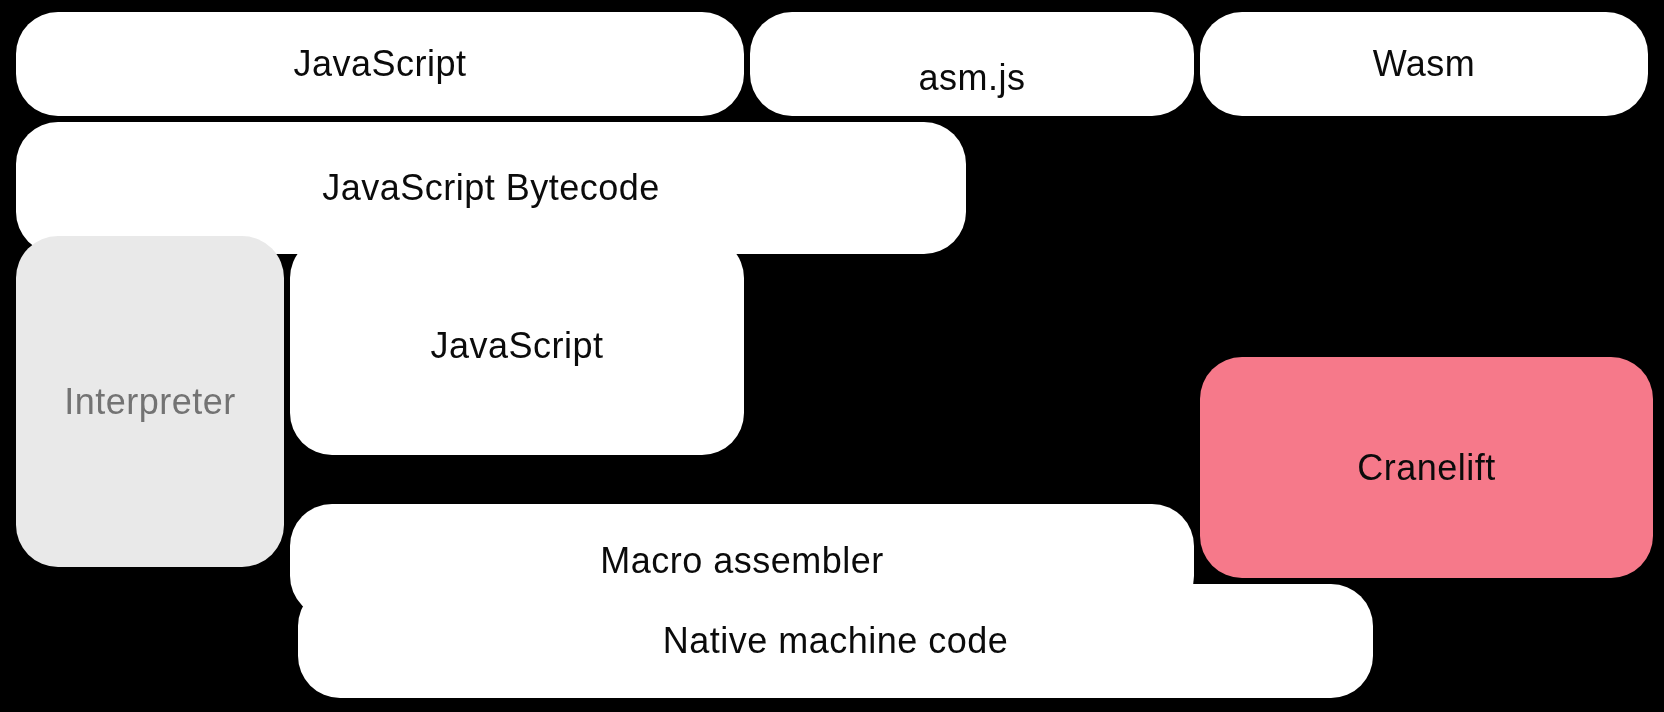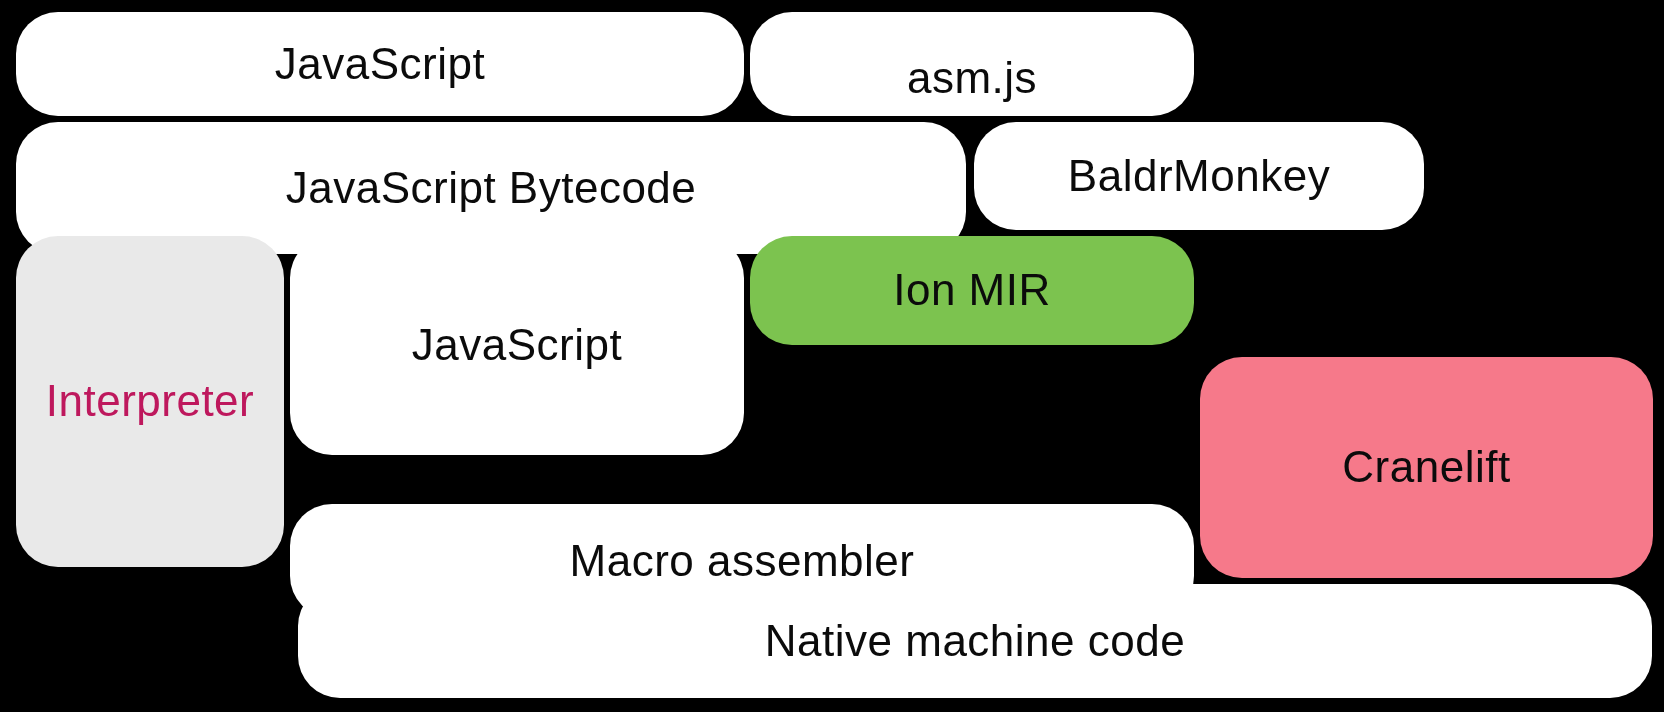--- a/index.html
+++ b/index.html
@@ -16,70 +16,67 @@
   }
   .node {
     position: absolute;
     border-radius: 42px;
     display: flex;
     align-items: center;
     justify-content: center;
     box-sizing: border-box;
   }
   .lbl {
-    font-size: 44px;
+    font-size: 36px;
     line-height: 1.15;
     color: #0b0b0b;
     text-align: center;
     letter-spacing: 0.5px;
     white-space: nowrap;
   }
 </style>
 </head>
 <body style="background: rgb(0, 0, 0);">
 
 <div id="stage" style="background: rgb(0, 0, 0);">
 
   <div class="node" style="left: 16px; top: 12px; width: 728px; height: 104px; background: rgb(255, 255, 255);">
     <span class="lbl" style="color: rgb(11, 11, 11);">JavaScript</span>
   </div>
 
   <div class="node" style="left: 750px; top: 12px; width: 444px; height: 104px; background: rgb(255, 255, 255);">
     <span class="lbl" style="color: rgb(11, 11, 11); margin-top: 28px;">asm.js</span>
   </div>
 
+  <div class="node" style="left: 1200px; top: 12px; width: 448px; height: 104px; background: rgb(255, 255, 255);">
+    <span class="lbl" style="color: rgb(11, 11, 11);">Wasm</span>
+  </div>
 
   <div class="node" style="left: 16px; top: 122px; width: 950px; height: 132px; background: rgb(255, 255, 255);">
     <span class="lbl" style="color: rgb(11, 11, 11);">JavaScript Bytecode</span>
   </div>
 
-  <div class="node" style="left: 974px; top: 122px; width: 450px; height: 108px; background: rgb(255, 255, 255);">
-    <span class="lbl" style="color: rgb(11, 11, 11);">BaldrMonkey</span>
-  </div>
 
   <div class="node" style="left: 16px; top: 236px; width: 268px; height: 331px; background: rgb(233, 233, 233);">
-    <span class="lbl" style="color: #be185d;">Interpreter</span>
+    <span class="lbl" style="color: #737373;">Interpreter</span>
   </div>
 
   <div class="node" style="left: 290px; top: 236px; width: 454px; height: 219px; background: rgb(255, 255, 255);">
     <span class="lbl" style="color: rgb(11, 11, 11);">
       <span>JavaScript</span><br>
     </span>
   </div>
 
-  <div class="node" style="left: 750px; top: 236px; width: 444px; height: 109px; background: rgb(124, 195, 79);">
-    <span class="lbl" style="color: rgb(11, 11, 11);">Ion MIR</span>
-  </div>
 
 
   <div class="node" style="left: 1200px; top: 357px; width: 453px; height: 221px; background: rgb(246, 121, 138);">
     <span class="lbl" style="color: rgb(11, 11, 11);">Cranelift</span>
   </div>
 
   <div class="node" style="left: 290px; top: 462px; width: 904px; height: 114px; background: rgb(255, 255, 255); margin-top: 42px;">
     <span class="lbl" style="color: rgb(11, 11, 11);">Macro assembler</span>
   </div>
 
-  <div class="node" style="left: 298px; top: 584px; width: 1354px; height: 114px; background: rgb(255, 255, 255);">
+  <div class="node" style="left: 298px; top: 584px; width: 1075px; height: 114px; background: rgb(255, 255, 255);">
     <span class="lbl" style="color: rgb(11, 11, 11);">Native machine code</span>
   </div>
 
 </div>
 
 </body></html>

